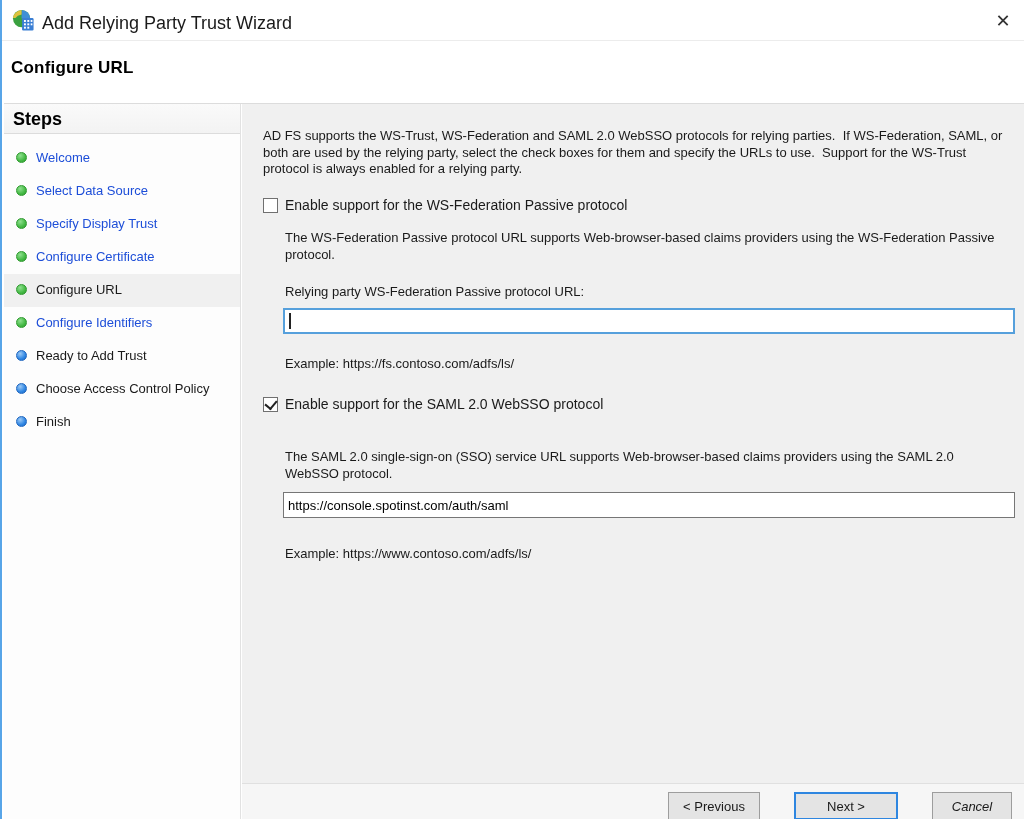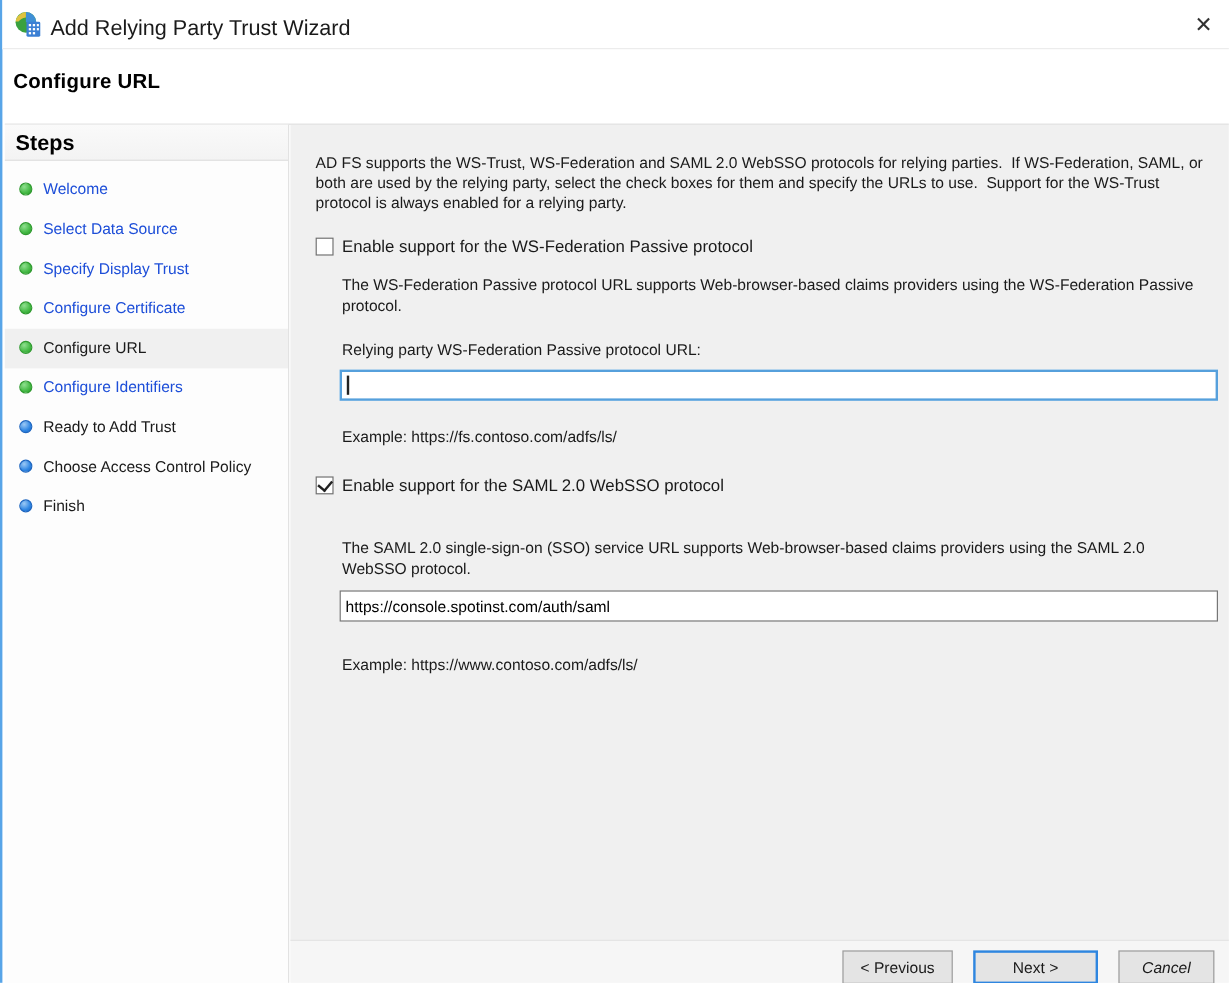--- a/index.html
+++ b/index.html
@@ -49,21 +49,21 @@
   .example { position:absolute; left:43px; color:#1a1a1a; }
 
   .input-wrap { position:absolute; left:41px; width:732px; height:26px; }
   .input-wrap input { width:100%; height:100%; border:1px solid #767676; background:#fff; font-family:"Liberation Sans",sans-serif;
                       font-size:13px; padding:0 4px; color:#000; outline:none; }
   .input-wrap.focused input { border:2px solid #56a0dc; }
   .caret { position:absolute; left:6px; top:5px; width:2px; height:16px; background:#222; }
 
   
   .footer { position:absolute; left:238px; right:0; bottom:0; height:36px; background:#f6f6f6; border-top:1px solid #e0e0e0;
-            display:flex; justify-content:flex-end; align-items:flex-start; gap:17px; padding:8px 12px 0 0; }
+            display:flex; justify-content:flex-end; align-items:flex-start; gap:34px; padding:8px 12px 0 0; }
   .btn { height:28px; background:#e4e4e4; border:1px solid #9d9d9d; font-family:"Liberation Sans",sans-serif;
          font-size:13px; color:#1a1a1a; cursor:pointer; }
   .btn-previous { width:92px; }
   .btn-next { width:104px; border:2px solid #2e86e0; }
   .btn-cancel { width:80px;font-style:italic; }
 </style>
 </head>
 <body>
 
 <div class="window">

